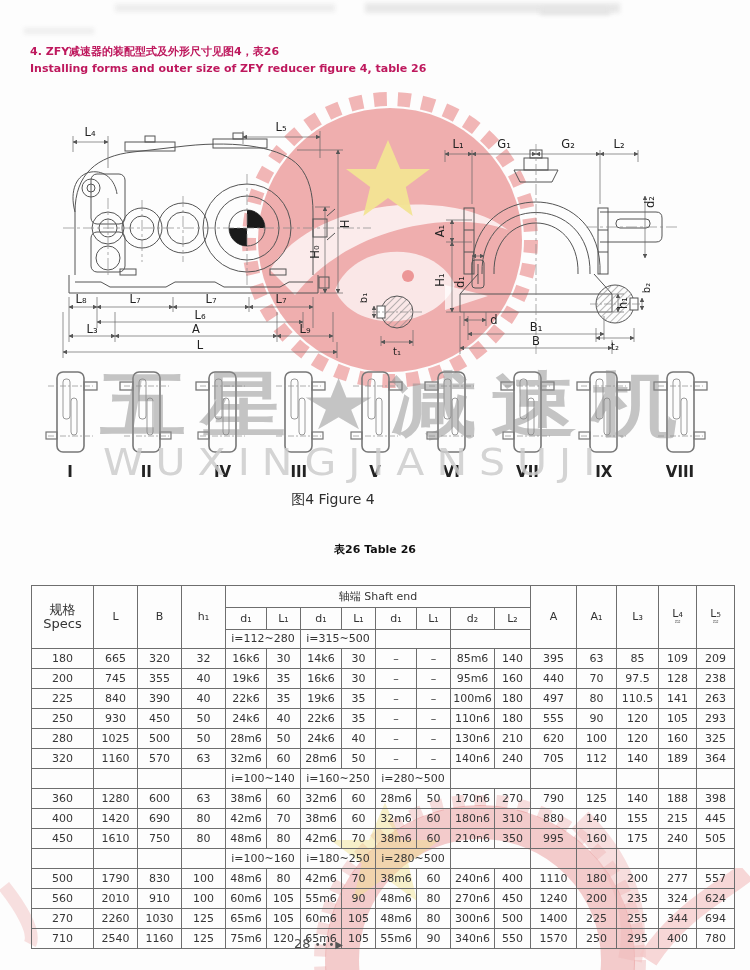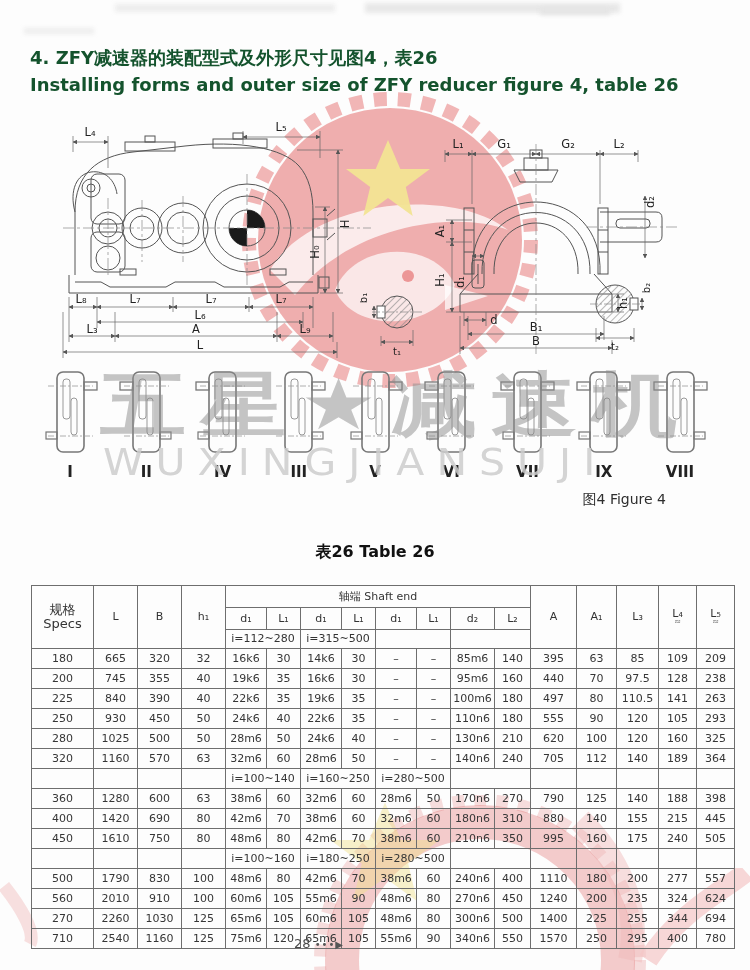--- a/index.html
+++ b/index.html
@@ -1,30 +1,30 @@
 <!DOCTYPE html>
 <html><head>
 <meta charset="utf-8">
 <style>
   html,body{margin:0;padding:0}
   body{width:750px;height:970px;position:relative;background:#fdfdfd;overflow:hidden;
        font-family:"DejaVu Sans","Liberation Sans",sans-serif;color:#222}
   .noise{position:absolute;background:#ededed;filter:blur(2px);z-index:0}
-  .title{position:absolute;left:30px;top:44px;z-index:2;font-weight:bold;font-size:18px;line-height:1.5;color:#14532d;white-space:nowrap}
+  .title{position:absolute;left:30px;top:44px;z-index:2;font-weight:bold;font-size:11px;line-height:1.5;color:#be185d;white-space:nowrap}
   .wm-logo{position:absolute;z-index:1;pointer-events:none}
   .drawing{position:absolute;z-index:2}
   .brand-zh{position:absolute;left:100px;top:358px;z-index:3;font-size:86px;font-weight:bold;color:#8d8d8d;
             opacity:.5;letter-spacing:14px;white-space:nowrap;transform:scaleY(.82);transform-origin:top left;pointer-events:none}
   .brand-en{position:absolute;left:103px;top:440px;z-index:3;font-size:41px;font-weight:500;color:#cdcdcd;
             opacity:.85;letter-spacing:12px;white-space:nowrap;transform:scaleY(.92);transform-origin:top left;pointer-events:none}
   .forms-row{position:absolute;left:38px;top:368px;width:674px;display:flex;justify-content:space-between;z-index:2}
   .form{width:64px;text-align:center}
   .form .lbl{margin-top:3px;font-size:15px;font-weight:600;color:#222}
-  .fig-caption{position:absolute;left:0;top:491px;width:666px;text-align:right;z-index:2;font-size:14px;color:#2e2e2e}
-  .tbl-caption{position:absolute;left:0;top:542px;width:750px;text-align:center;z-index:2;font-size:16px;font-weight:bold;color:#111}
+  .fig-caption{position:absolute;left:0;top:491px;width:666px;text-align:center;z-index:2;font-size:14px;color:#2e2e2e}
+  .tbl-caption{position:absolute;left:0;top:542px;width:750px;text-align:center;z-index:2;font-size:11px;font-weight:bold;color:#111}
   table.spec{position:absolute;left:31px;top:585px;width:688px;z-index:2;border-collapse:collapse;table-layout:fixed;
              font-size:11px;color:#363636;background:transparent}
   table.spec th,table.spec td{border:1px solid #6e6e6e;text-align:center;vertical-align:middle;
              padding:0;font-weight:normal;white-space:nowrap;overflow:hidden;height:19px;line-height:1.05}
   table.spec th{color:#333}
   th.h-specs{font-size:13px;line-height:1.2}
   tr.hr1 th{height:21px}
   tr.hr2 th{height:21px}
   tr.hr3 th{height:18px}
   .approx{display:block;font-size:8px;color:#666;margin-top:-2px;line-height:1}

